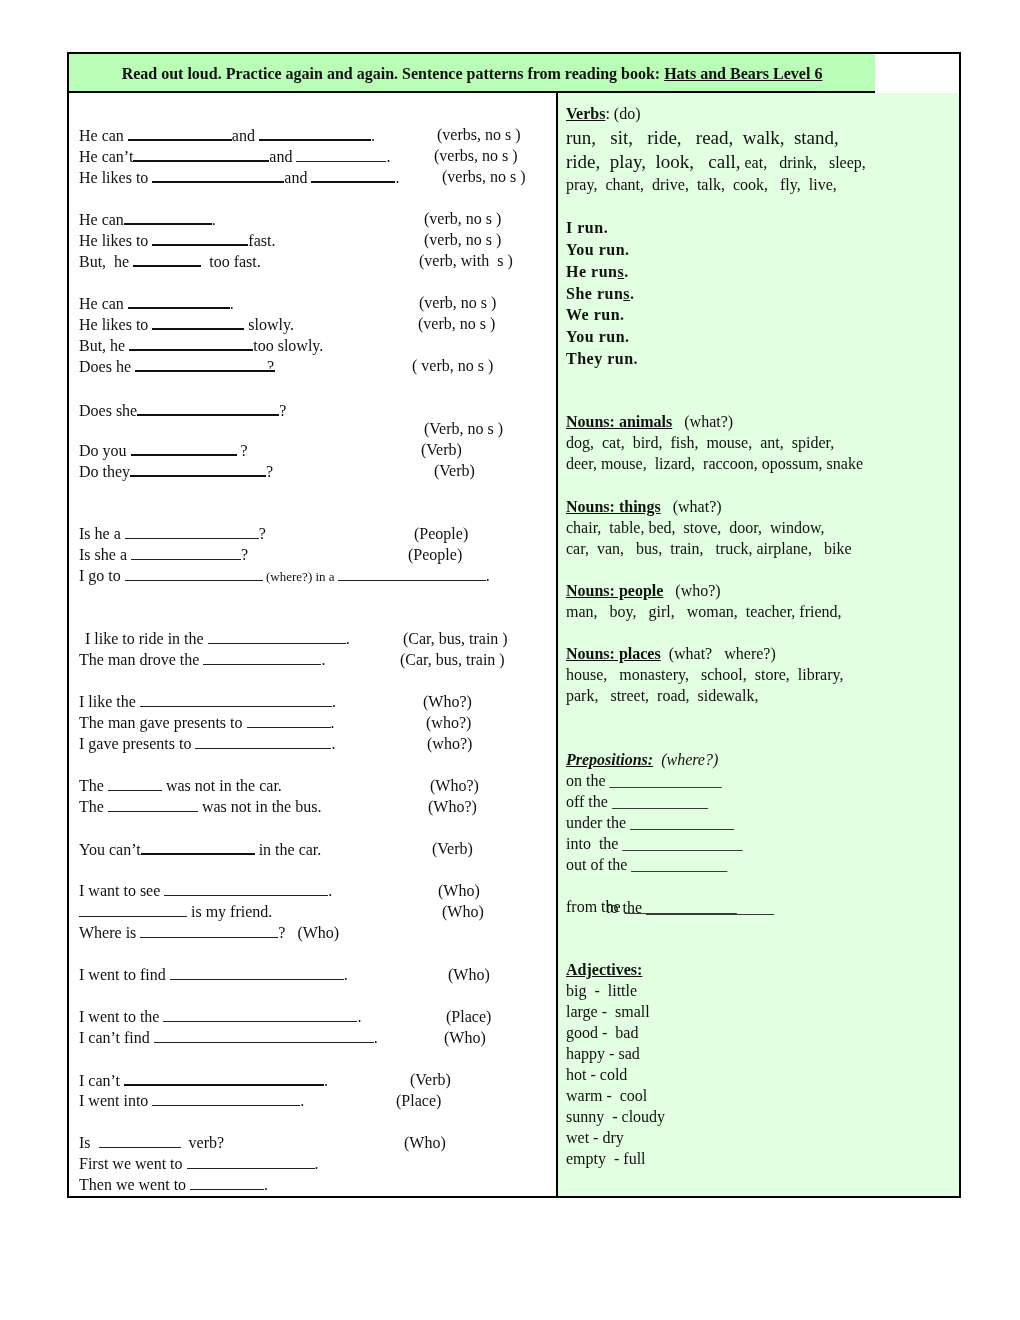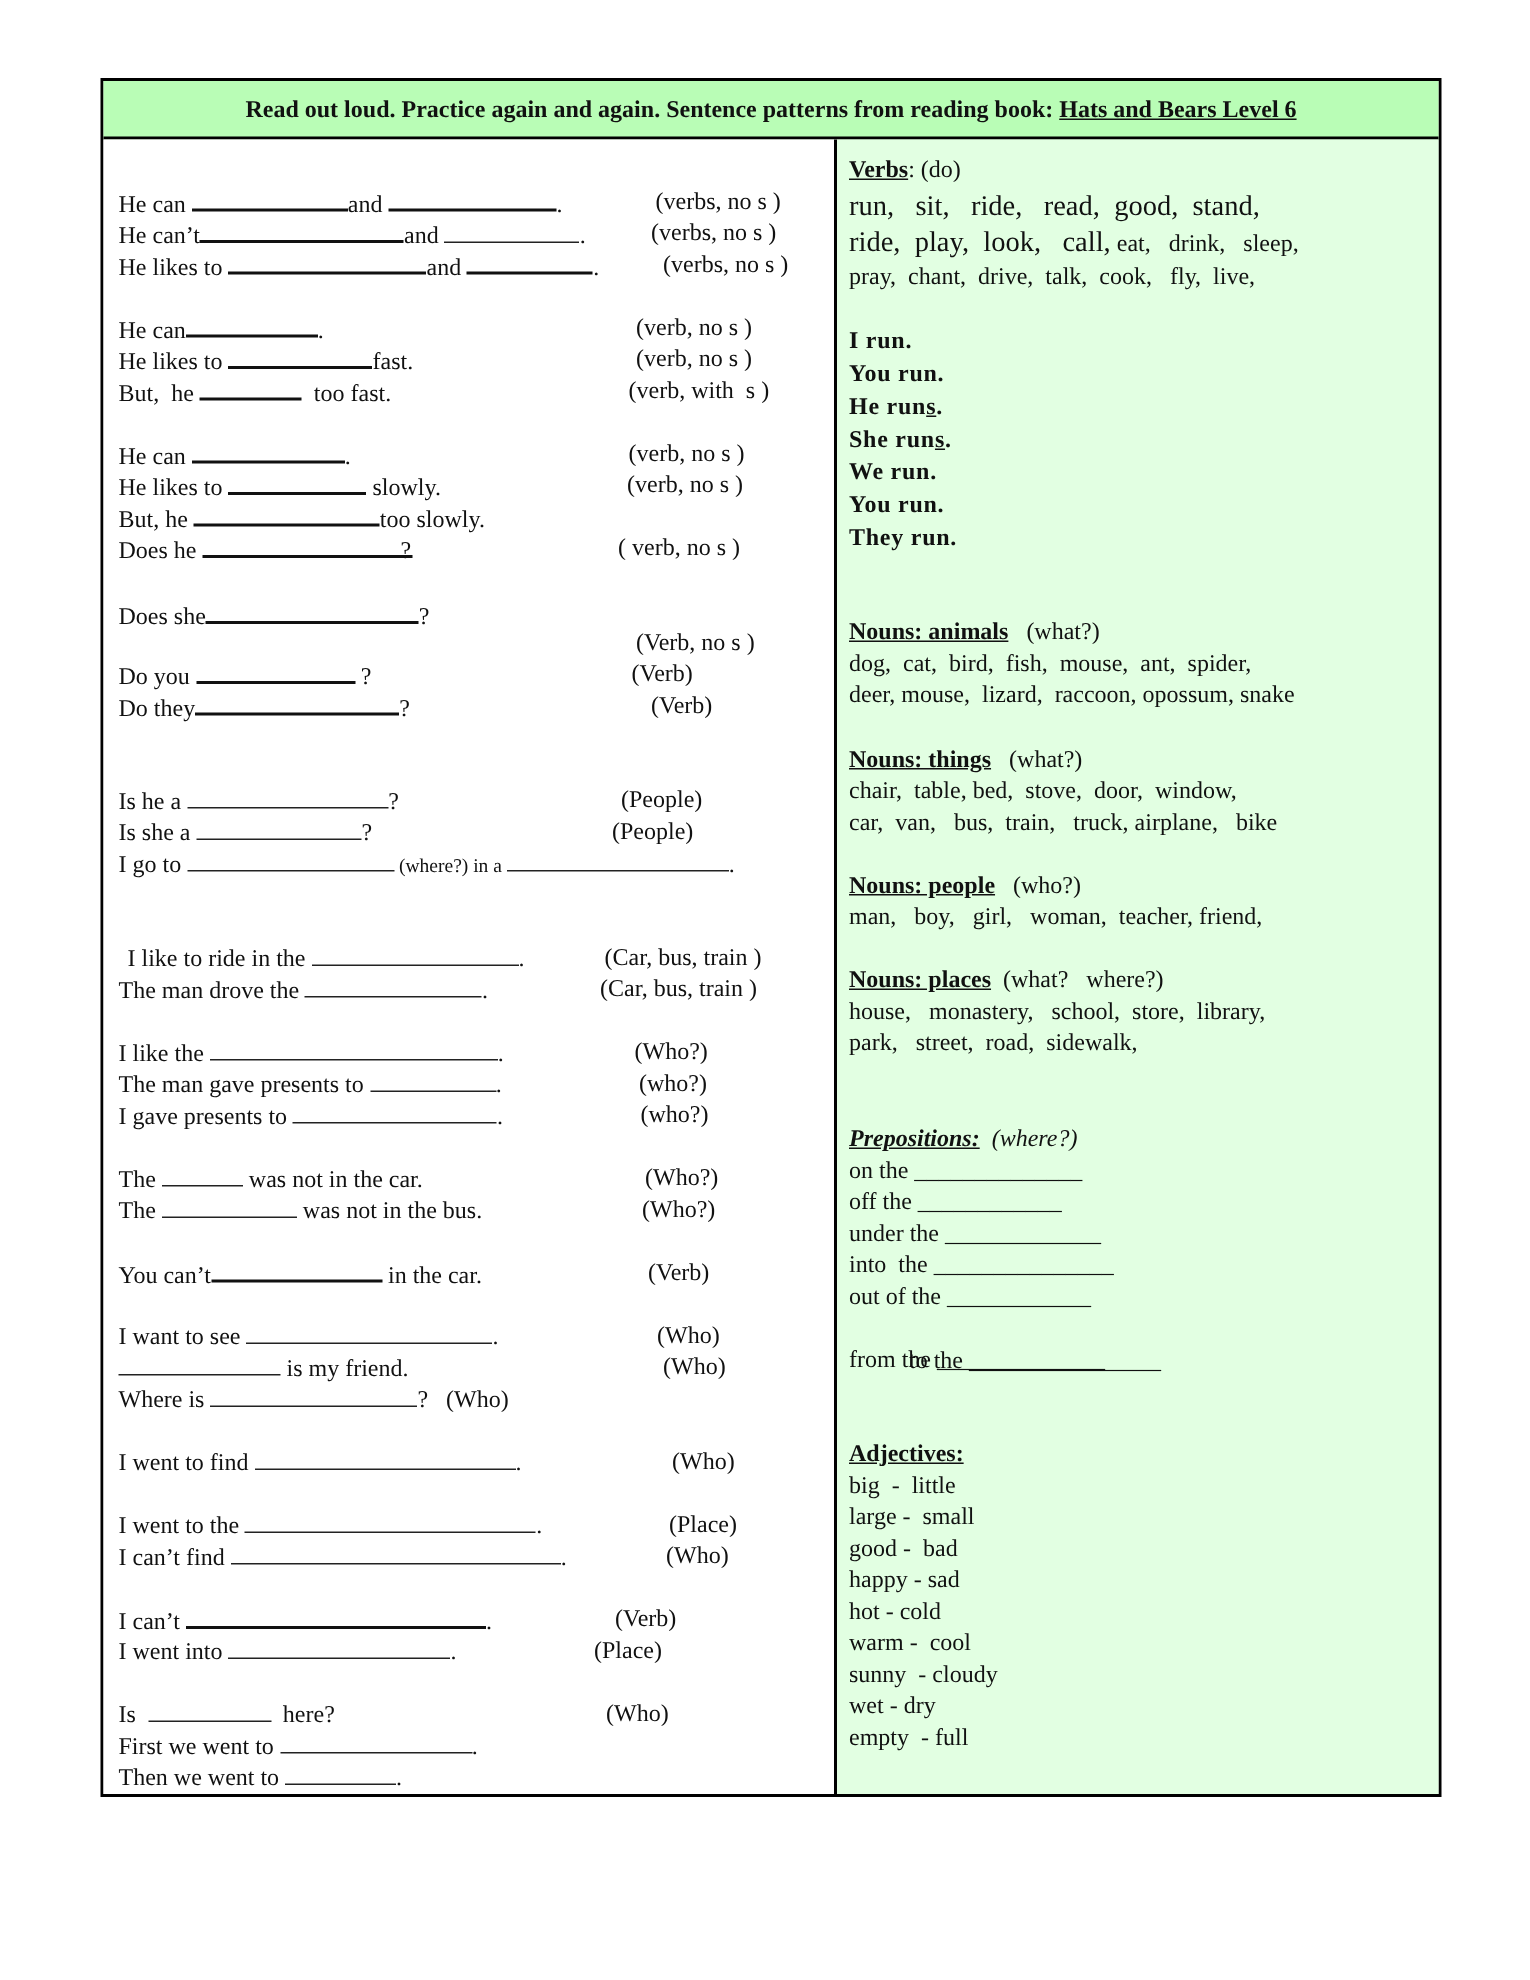--- a/index.html
+++ b/index.html
@@ -1,18 +1,18 @@
 <!DOCTYPE html>
 <html><head>
 <meta charset="utf-8">
 <style>
   html, body { margin:0; padding:0; background:#ffffff; }
   body { width:1020px; height:1320px; position:relative; font-family:"Liberation Serif", "DejaVu Serif", serif; color:#111; }
   .sheet { position:absolute; left:67px; top:52px; width:890px; height:1142px; border:2px solid #000; }
-  .header { position:absolute; left:0; top:0; width:890px; height:37px; background:#b9fdb6; border-bottom:2px solid #000;
+  .header { position:absolute; left:0; top:0; width:806px; height:37px; background:#b9fdb6; border-bottom:2px solid #000;
             font-weight:bold; font-size:16px; text-align:center; line-height:40px; }
   .header .book { text-decoration:underline; }
   .col-left { position:absolute; left:0; top:39px; width:487px; height:1103px; background:#fff; border-right:2px solid #000; }
   .col-right { position:absolute; left:489px; top:39px; width:401px; height:1103px; background:#e2ffe2; }
   .line { position:absolute; white-space:pre; font-size:16px; line-height:21px; }
   .hint { position:absolute; white-space:pre; font-size:16px; line-height:21px; }
   .blank { display:inline-block; border-bottom:2px solid #111; height:15px; vertical-align:baseline; }
   .blank.thin { border-bottom:1px solid #222; }
   .small { font-size:13px; }
   .rt { position:absolute; left:8px; white-space:pre; font-size:16px; line-height:21px; }
@@ -117,31 +117,31 @@
 
     <div class="line" style="left:10px;top:934px;"><span>I can’t find </span><span class="blank thin" style="width:220px"></span><span>.</span></div>
     <div class="hint" style="left:375px;top:934px;">(Who)</div>
 
     <div class="line" style="left:10px;top:976px;"><span>I can’t </span><span class="blank" style="width:200px"></span><span>.</span></div>
     <div class="hint" style="left:341px;top:976px;">(Verb)</div>
 
     <div class="line" style="left:10px;top:997px;"><span>I went into </span><span class="blank thin" style="width:148px"></span><span>.</span></div>
     <div class="hint" style="left:327px;top:997px;">(Place)</div>
 
-    <div class="line" style="left:10px;top:1039px;"><span>Is  </span><span class="blank thin" style="width:82px"></span><span>  here?</span></div>
+    <div class="line" style="left:10px;top:1039px;"><span>Is  </span><span class="blank thin" style="width:82px"></span><span>  verb?</span></div>
     <div class="hint" style="left:335px;top:1039px;">(Who)</div>
 
     <div class="line" style="left:10px;top:1060px;"><span>First we went to </span><span class="blank thin" style="width:128px"></span><span>.</span></div>
 
     <div class="line" style="left:10px;top:1081px;"><span>Then we went to </span><span class="blank thin" style="width:74px"></span><span>.</span></div>
   </div>
 
   <div class="col-right">
     <div class="rt" style="top:10px;"><span class="h">Verbs</span><span>: (do)</span></div>
-    <div class="rt big" style="top:32px;">run,   sit,   ride,   read,  good,  stand,</div>
+    <div class="rt big" style="top:32px;">run,   sit,   ride,   read,  walk,  stand,</div>
     <div class="rt" style="top:81px;">pray,  chant,  drive,  talk,  cook,   fly,  live,</div>
     <div class="rt" style="top:58px;"><span style="font-size:19px">ride,  play,  look,   call,</span><span> eat,   drink,   sleep,</span></div>
 
     <div class="rt bold" style="top:124px;">I run.</div>
     <div class="rt bold" style="top:146px;">You run.</div>
     <div class="rt bold" style="top:168px;text-align:right;"><span>He run</span><span class="u">s</span><span>.</span></div>
     <div class="rt bold" style="top:190px;"><span>She run</span><span class="u">s</span><span>.</span></div>
     <div class="rt bold" style="top:211px;">We run.</div>
     <div class="rt bold" style="top:233px;">You run.</div>
     <div class="rt bold" style="top:255px;">They run.</div>

